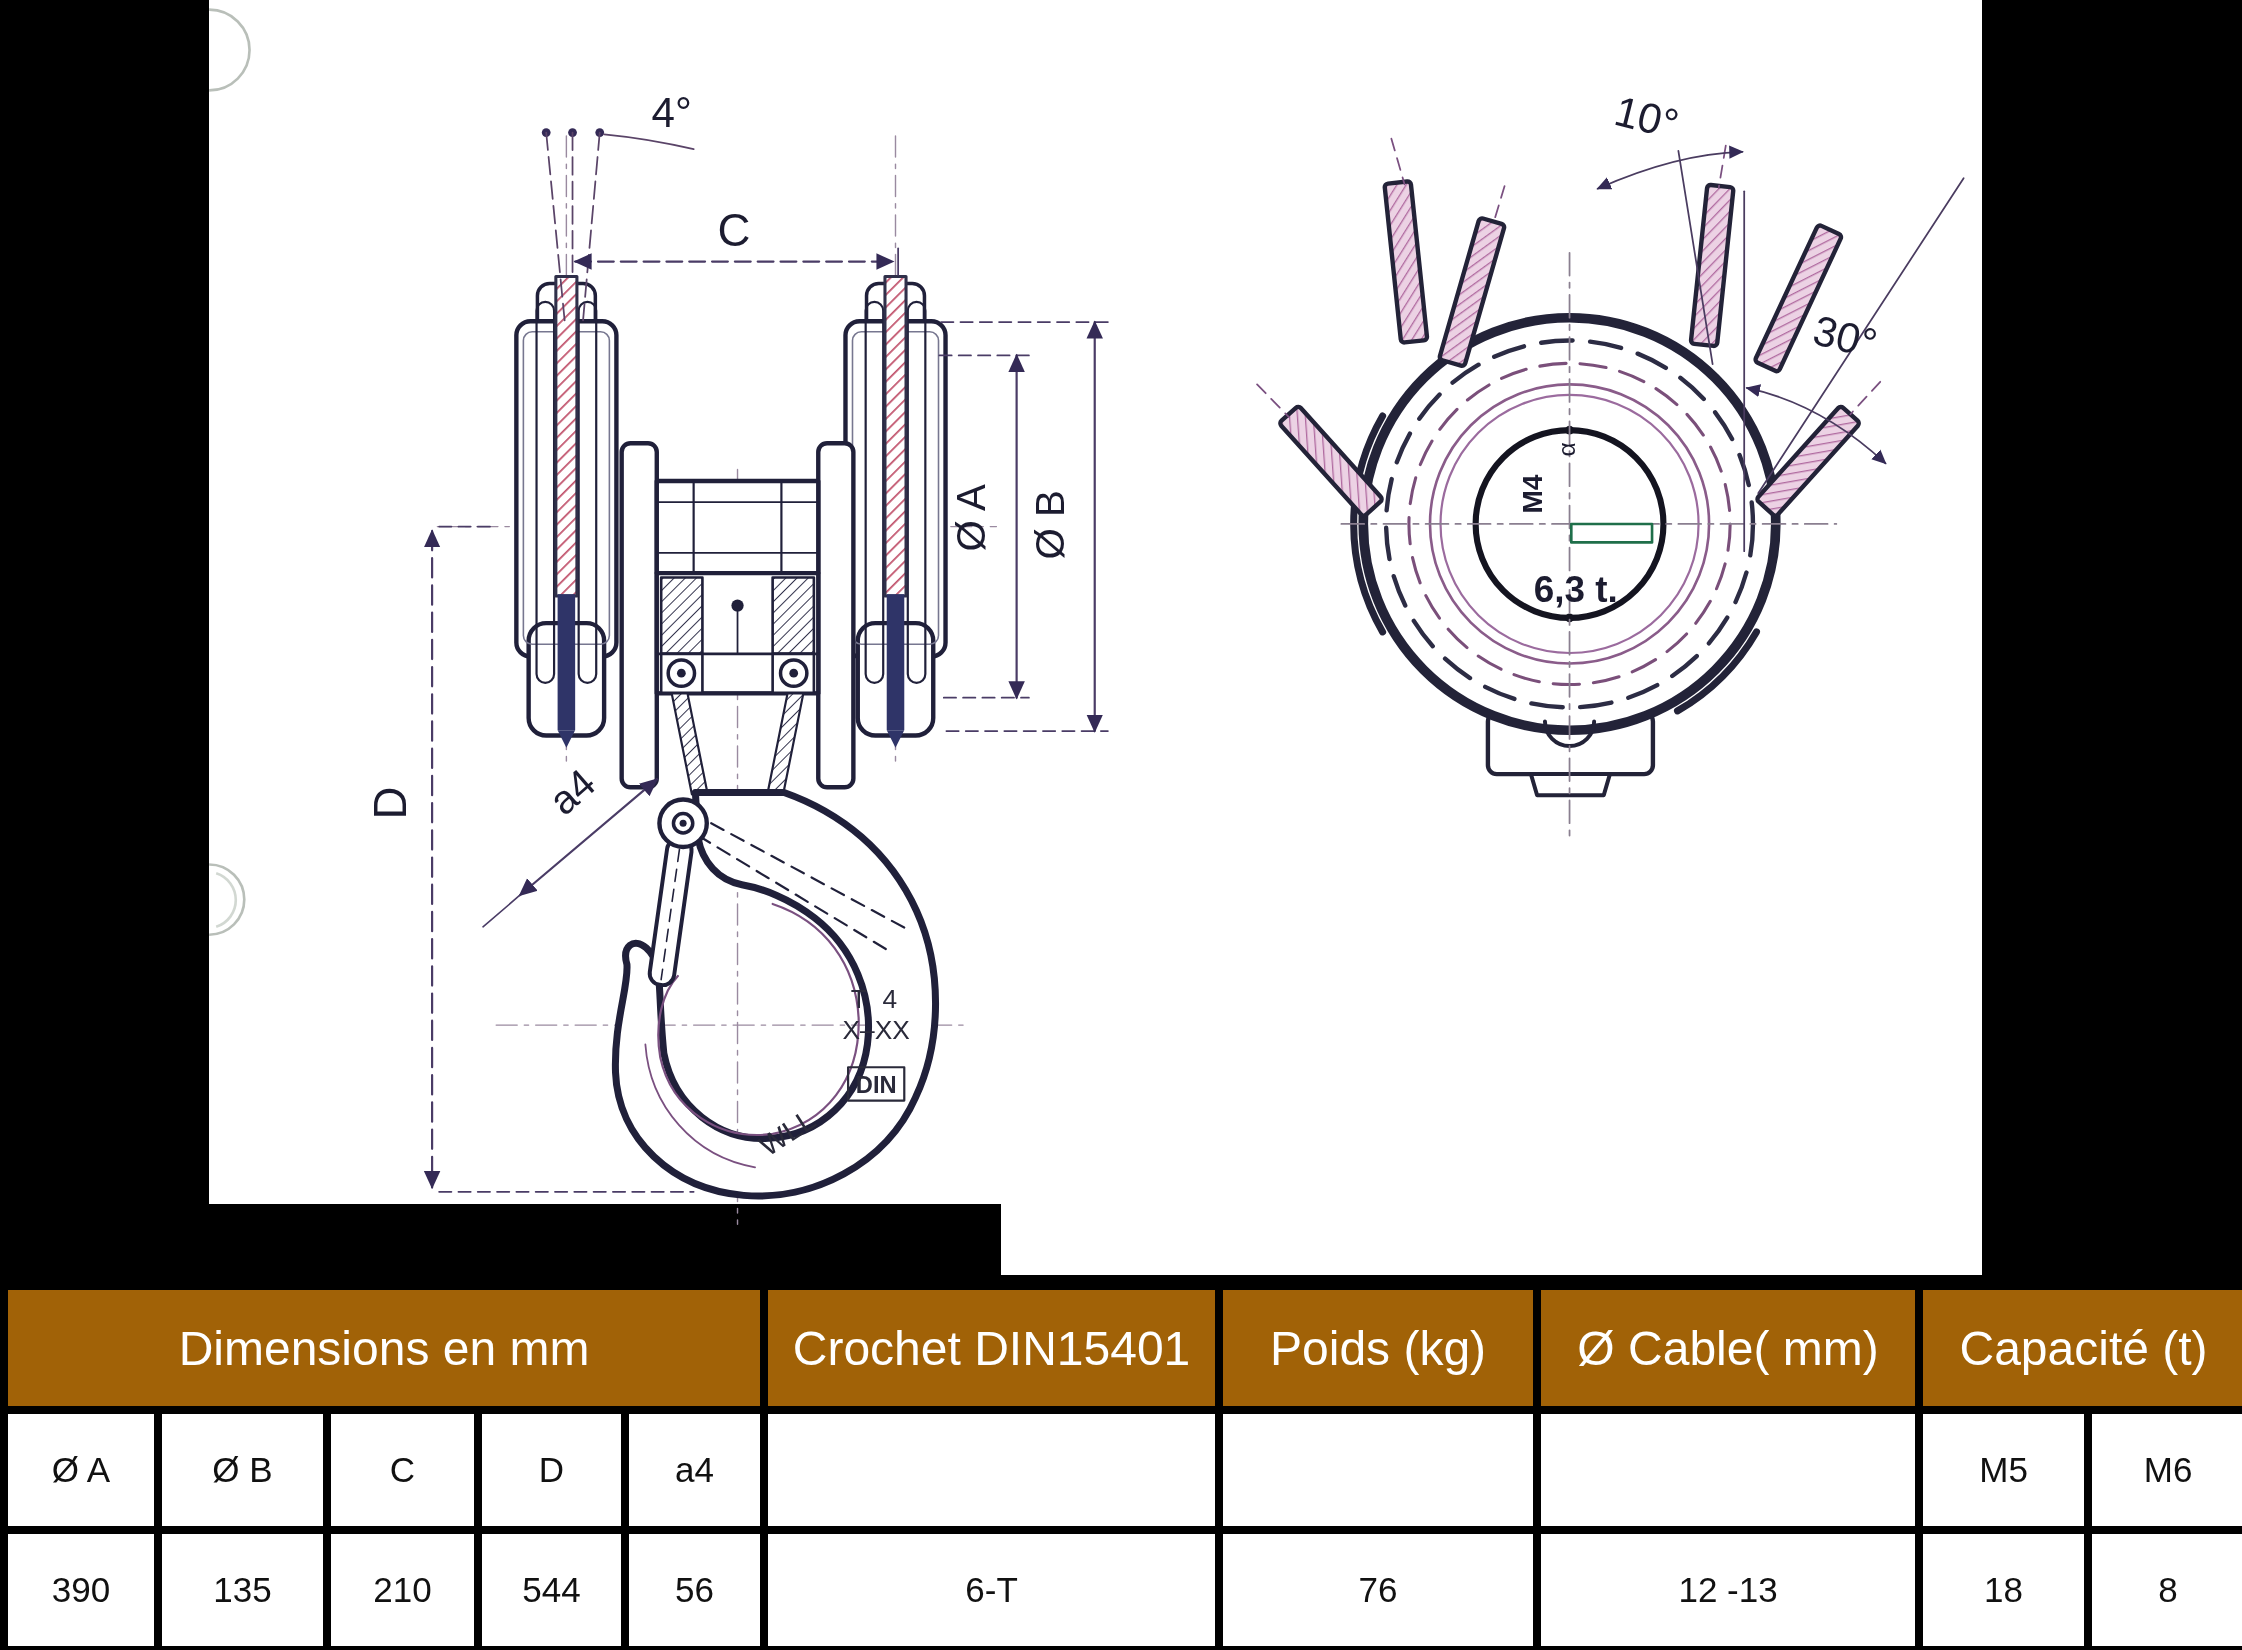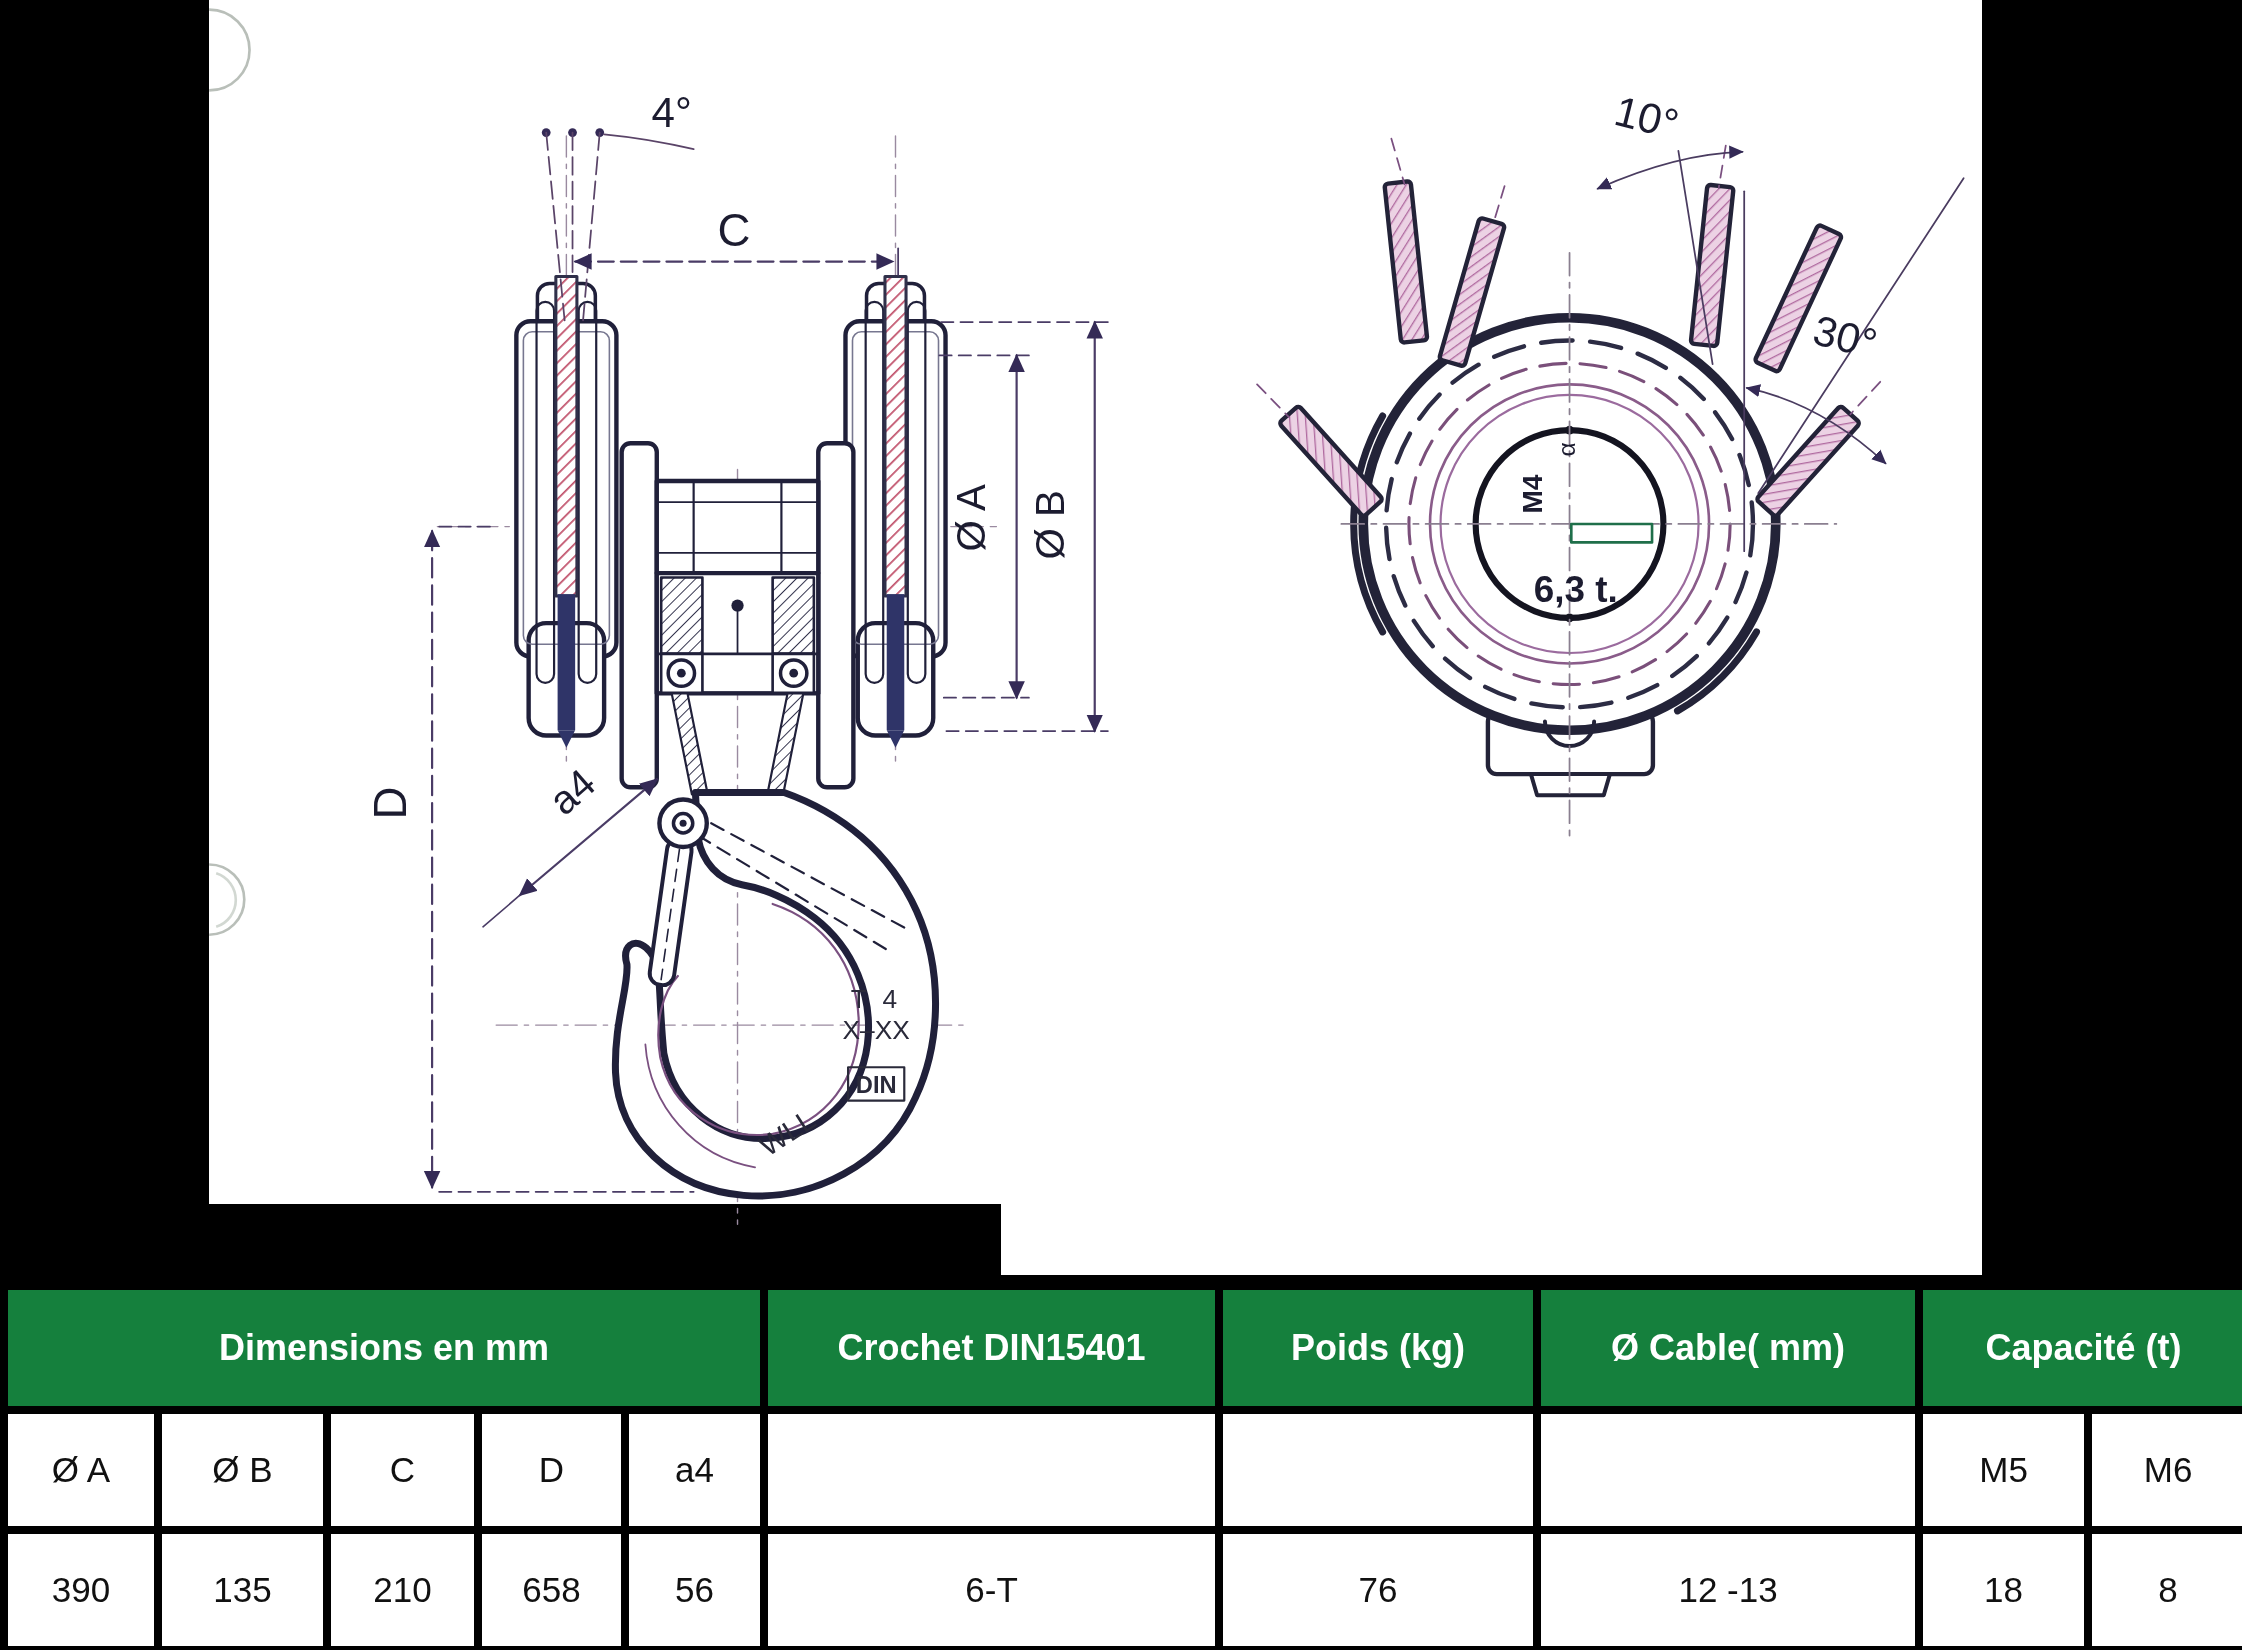--- a/index.html
+++ b/index.html
@@ -6,21 +6,21 @@
   #stage{position:relative;width:2243px;height:1650px;background:#000;overflow:hidden;
          font-family:"Liberation Sans", sans-serif;}
   #paper-main{position:absolute;left:209px;top:0;width:1772px;height:1204px;background:#fff;}
   #paper-ext{position:absolute;left:1001px;top:0;width:981px;height:1275px;background:#fff;}
   #drawing-svg{position:absolute;left:0;top:0;}
   
   #spec-table{position:absolute;left:0;top:1282px;width:2243px;height:369px;
               border-collapse:collapse;table-layout:fixed;}
   #spec-table th,#spec-table td{border:8px solid #000;text-align:center;vertical-align:middle;
               padding:0;overflow:hidden;}
-  #spec-table th{background:#15803d;color:#fff;font-size:36px;font-weight:bold;height:116px;}
+  #spec-table th{background:#a16207;color:#fff;font-size:48px;font-weight:normal;height:116px;}
   #spec-table td{background:#fff;color:#111;font-size:35px;height:112px;}
   .svgtxt{font-family:"Liberation Sans", sans-serif;}
 </style>
 </head>
 <body>
 
 <div id="stage">
   <div id="paper-main"></div>
   <div id="paper-ext"></div>
 
@@ -313,21 +313,21 @@
       <td></td>
       <td></td>
       <td></td>
       <td>M5</td>
       <td>M6</td>
     </tr>
     <tr>
       <td>390</td>
       <td>135</td>
       <td>210</td>
-      <td>658</td>
+      <td>544</td>
       <td>56</td>
       <td>6-T</td>
       <td>76</td>
       <td>12 -13</td>
       <td>18</td>
       <td>8</td>
     </tr>
   </tbody>
     </table>
 </div>

